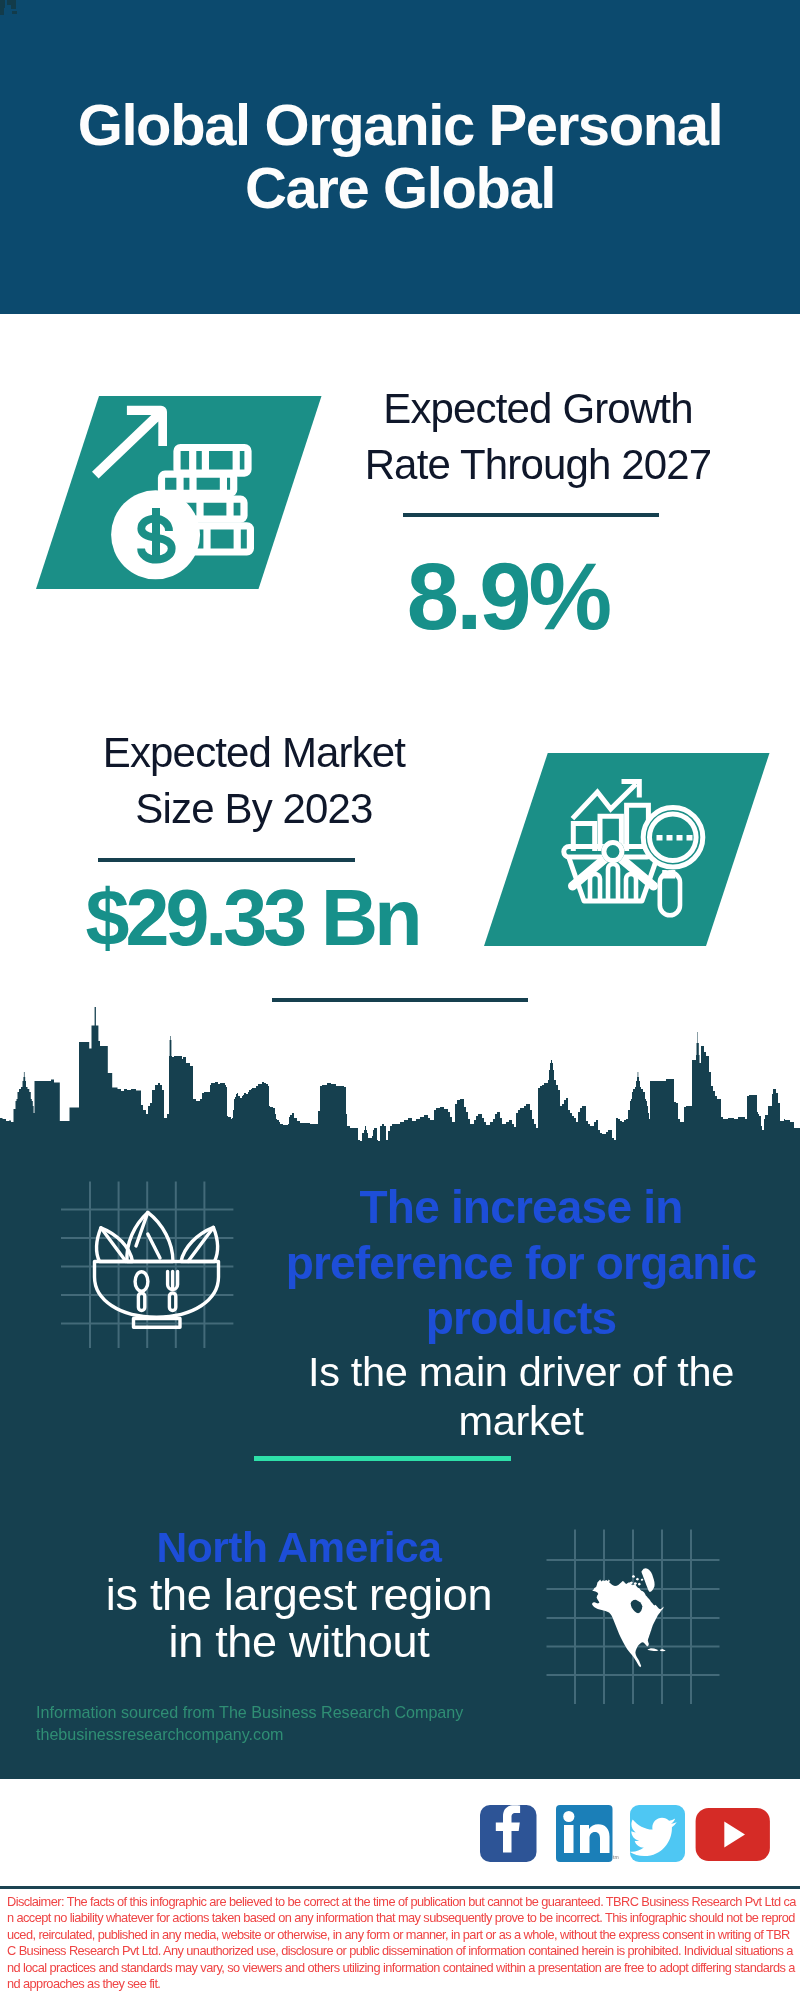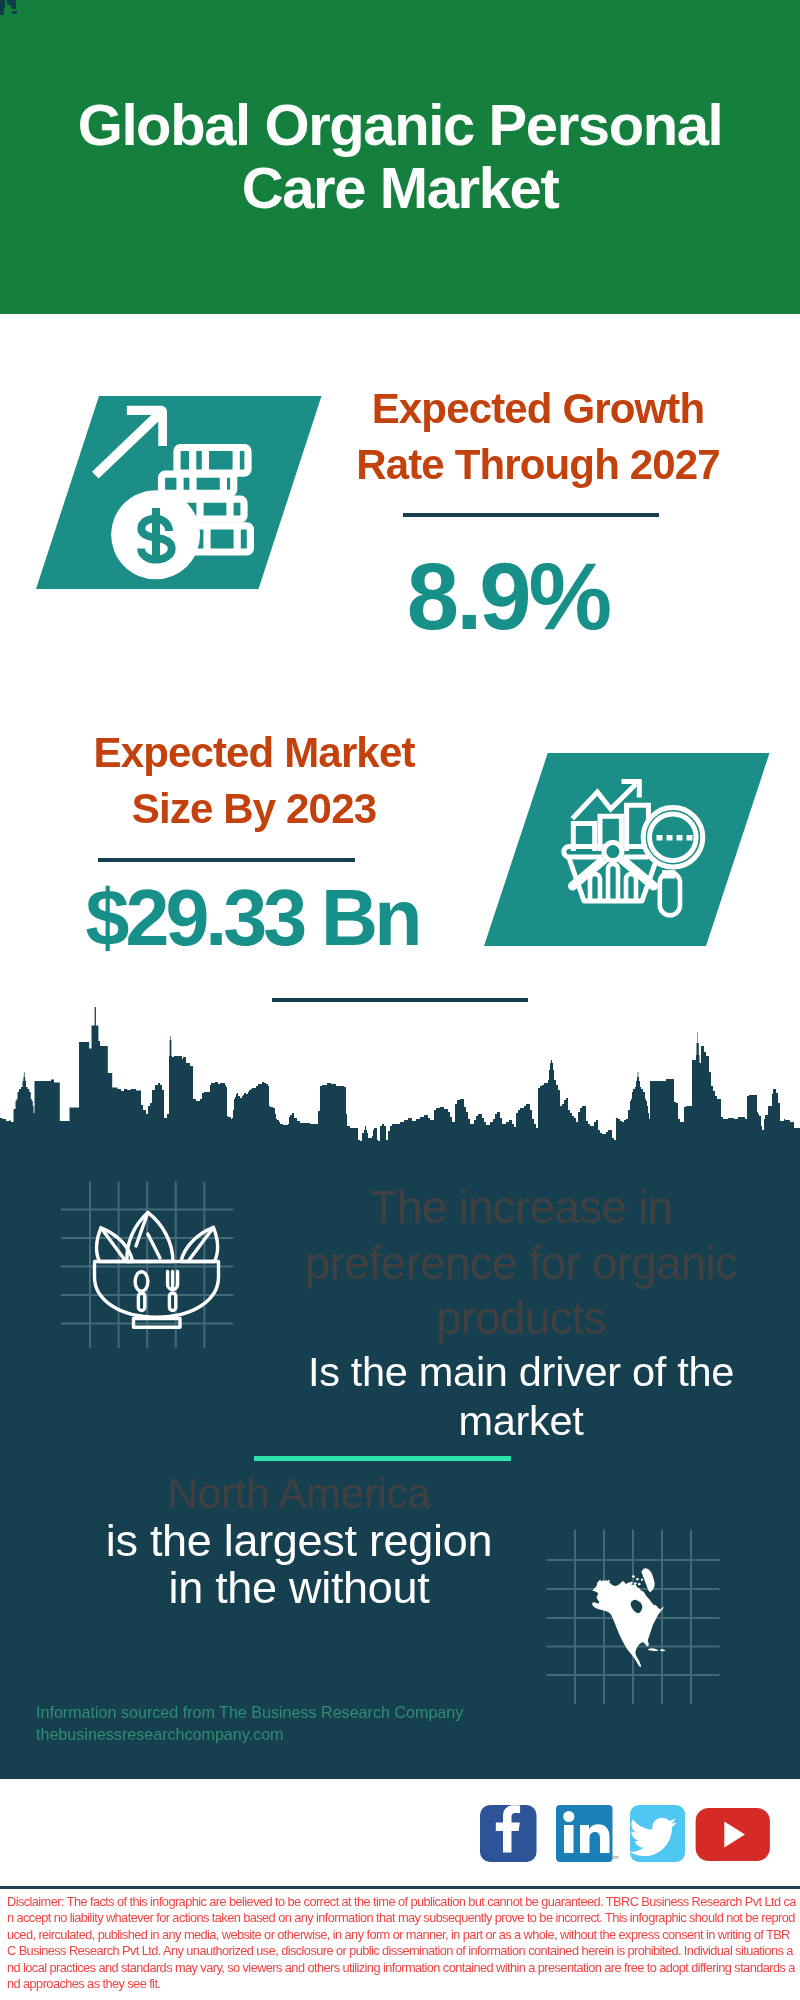--- a/index.html
+++ b/index.html
@@ -1,36 +1,36 @@
 <!DOCTYPE html>
 <html><head>
 <meta charset="utf-8">
 <style>
   html,body{margin:0;padding:0;}
   body{width:800px;height:2000px;background:#ffffff;font-family:"Liberation Sans",sans-serif;overflow:hidden;}
   .page{position:relative;width:800px;height:2000px;overflow:hidden;background:#fff;}
 
   
-  .header{position:absolute;left:0;top:0;width:800px;height:314px;background:#15803d;overflow:hidden;}
+  .header{position:absolute;left:0;top:0;width:800px;height:314px;background:#0c4a6e;overflow:hidden;}
   .title{position:absolute;left:0;top:93px;width:800px;text-align:center;color:#fdfdfd;
          font-size:58px;font-weight:bold;line-height:63px;letter-spacing:-1.4px;}
 
   
   .abs{position:absolute;}
   .rule{position:absolute;background:#16404f;height:4px;}
 
-  .stat-head{position:absolute;text-align:center;color:#c2410c;
-             font-size:42px;font-weight:bold;line-height:56px;letter-spacing:-0.85px;}
+  .stat-head{position:absolute;text-align:center;color:#0f172a;
+             font-size:42px;font-weight:normal;line-height:56px;letter-spacing:-0.85px;}
   .stat-val{position:absolute;text-align:center;color:#17908a;font-weight:bold;}
 
   
   .darkfill{position:absolute;left:0;top:1152px;width:800px;height:627px;background:#16404f;}
 
   .msg{position:absolute;text-align:center;}
-  .msg .em{color:#404040;font-weight:normal;display:block;}
+  .msg .em{color:#1d4ed8;font-weight:bold;display:block;}
   .msg .sub{color:#ffffff;display:block;text-align:center;}
 
   
   .src{position:absolute;left:36px;top:1701px;color:#2f8e74;font-size:16.1px;line-height:22px;white-space:pre-line;}
   .hr-foot{position:absolute;left:0;top:1886px;width:800px;height:3px;background:#1d4452;}
   .disc{position:absolute;left:7px;top:1894px;width:790px;color:#ef4444;font-size:12.8px;line-height:16.4px;letter-spacing:-0.58px;text-align:left;word-break:break-all;}
 </style>
 </head>
 <body>
 
@@ -43,21 +43,21 @@
         <rect x="7" y="0" width="9" height="5"></rect>
         <rect x="11" y="0" width="5" height="9"></rect>
         <rect x="0" y="8" width="4" height="2"></rect>
         <rect x="0" y="10" width="4" height="5"></rect>
         <rect x="12" y="11" width="5" height="3"></rect>
       </g>
     </svg>
 
     <div class="title">
       <span>Global Organic Personal</span><br>
-      <span>Care Market</span>
+      <span>Care Global</span>
     </div>
   </div>
 
   <svg class="abs" style="left:20px;top:385px" width="320" height="215" viewBox="20 385 320 215">
     <polygon points="99,396 321.5,396 258.5,589 36,589" fill="#1b8f87"></polygon>
     <g fill="#ffffff">
       <path d="M126.9 405.7 H161 a6 6 0 0 1 6 6 V445.9 H158.3 V421.5 L98.6 478.6 L92.0 471.7 L151.3 415 H126.9 Z"></path>
     </g>
     <g fill="none" stroke="#ffffff" stroke-width="7.2">
       <rect x="177" y="447.5" width="71" height="25.6" rx="3.5"></rect>
@@ -140,21 +140,21 @@
   <svg class="abs" style="left:0;top:1000px" width="800" height="160" viewBox="0 1000 800 160">
     <path d="M 0,1152 L 0,1118 L 2.5,1118 L 2.5,1119 L 6,1119 L 6,1121 L 9,1121 L 9,1120.5 L 11,1120.5 L 11,1122 L 13.5,1122 L 13.5,1109 L 15.5,1109 L 15.5,1101 L 16.5,1101 L 16.5,1099 L 17.5,1099 L 17.5,1092 L 19,1092 L 19,1089 L 21,1089 L 21,1087 L 22.5,1087 L 22.5,1081 L 23.4,1081 L 23.4,1077 L 23.9,1077 L 23.9,1072 L 24.6,1072 L 24.6,1077 L 25.2,1077 L 25.2,1081 L 26,1081 L 26,1087 L 27.5,1087 L 27.5,1089 L 29.3,1089 L 29.3,1092 L 30.8,1092 L 30.8,1099 L 31.8,1099 L 31.8,1101 L 32.8,1101 L 32.8,1106 L 33.6,1106 L 33.6,1113 L 34.5,1113 L 34.5,1081 L 51,1081 L 51,1079.5 L 54,1079.5 L 54,1082.5 L 59.8,1082.5 L 59.8,1121 L 69.5,1121 L 69.5,1107.5 L 79,1107.5 L 79,1042 L 89.2,1042 L 89.2,1048.5 L 91.5,1048.5 L 91.5,1025.5 L 94.6,1025.5 L 94.6,1007 L 95.9,1007 L 95.9,1025.5 L 98.4,1025.5 L 98.4,1041 L 100,1041 L 100,1046 L 107.8,1046 L 107.8,1073 L 112.2,1073 L 112.2,1087.5 L 117.5,1087.5 L 117.5,1089 L 121,1089 L 121,1091 L 124,1091 L 124,1089 L 127,1089 L 127,1090 L 131,1090 L 131,1089 L 136,1089 L 136,1090.5 L 141,1090.5 L 141,1105 L 143,1105 L 143,1110 L 146,1110 L 146,1114 L 148,1114 L 148,1106 L 150,1106 L 150,1103 L 152,1103 L 152,1090 L 155,1090 L 155,1085 L 158,1085 L 158,1083 L 160,1083 L 160,1085 L 162,1085 L 162,1090 L 164,1090 L 164,1118 L 167,1118 L 167,1114 L 169,1114 L 169,1056 L 169.6,1056 L 169.6,1040 L 170.2,1040 L 170.2,1036 L 170.8,1036 L 170.8,1040 L 171.4,1040 L 171.4,1056 L 172,1056 L 172,1057 L 174,1057 L 174,1056 L 182,1056 L 182,1059 L 183,1059 L 183,1057 L 186,1057 L 186,1063 L 190,1063 L 190,1066 L 193,1066 L 193,1099 L 196,1099 L 196,1101 L 200,1101 L 200,1099 L 202,1099 L 202,1093 L 204,1093 L 204,1092 L 210,1092 L 210,1085 L 211,1085 L 211,1083 L 215,1083 L 215,1082 L 218,1082 L 218,1084 L 220,1084 L 220,1083 L 225,1083 L 225,1085 L 226,1085 L 226,1087 L 227,1087 L 227,1116 L 228,1116 L 228,1117 L 231,1117 L 231,1119 L 232,1119 L 232,1118 L 233,1118 L 233,1110 L 234,1110 L 234,1099 L 235,1099 L 235,1097 L 236,1097 L 236,1094 L 237,1094 L 237,1093 L 238,1093 L 238,1096 L 240,1096 L 240,1098 L 242,1098 L 242,1096 L 243,1096 L 243,1095 L 244,1095 L 244,1093 L 246,1093 L 246,1094 L 248,1094 L 248,1092 L 249,1092 L 249,1090 L 251,1090 L 251,1089 L 252,1089 L 252,1088 L 256,1088 L 256,1086 L 258,1086 L 258,1084 L 262,1084 L 262,1082 L 264,1082 L 264,1083 L 266,1083 L 266,1084 L 268,1084 L 268,1086 L 269,1086 L 269,1106 L 270,1106 L 270,1107 L 273,1107 L 273,1108 L 275,1108 L 275,1114 L 276,1114 L 276,1119 L 277,1119 L 277,1120 L 279,1120 L 279,1122 L 280,1122 L 280,1124 L 283,1124 L 283,1125 L 288,1125 L 288,1124 L 289,1124 L 289,1117 L 290,1117 L 290,1115 L 292,1115 L 292,1113 L 294,1113 L 294,1118 L 297,1118 L 297,1121 L 300,1121 L 300,1123 L 310,1123 L 310,1124 L 318,1124 L 318,1111 L 320,1111 L 320,1086 L 322,1086 L 322,1085 L 327,1085 L 327,1083 L 331,1083 L 331,1084 L 336,1084 L 336,1086 L 344,1086 L 344,1087 L 346,1087 L 346,1114 L 347,1114 L 347,1126 L 350,1126 L 350,1128 L 358,1128 L 358,1140 L 360,1140 L 360,1141 L 362,1141 L 362,1133 L 364,1133 L 364,1130 L 365,1130 L 365,1126 L 366,1126 L 366,1130 L 367,1130 L 367,1133 L 368,1133 L 368,1138 L 372,1138 L 372,1136 L 373,1136 L 373,1130 L 374,1130 L 374,1128 L 377,1128 L 377,1140 L 378,1140 L 378,1141 L 380,1141 L 380,1126 L 382,1126 L 382,1124 L 384,1124 L 384,1126 L 386,1126 L 386,1140 L 388,1140 L 388,1131 L 390,1131 L 390,1126 L 392,1126 L 392,1124 L 396,1124 L 400,1124 L 400,1122 L 404,1122 L 404,1120 L 408,1120 L 408,1118 L 412,1118 L 412,1121 L 416,1121 L 416,1119 L 420,1119 L 420,1117 L 424,1117 L 424,1115 L 428,1115 L 428,1118 L 430,1118 L 430,1120 L 434,1120 L 434,1110 L 436,1110 L 436,1108 L 440,1108 L 440,1107 L 444,1107 L 444,1109 L 448,1109 L 448,1112 L 450,1112 L 450,1117 L 452,1117 L 452,1122 L 455,1122 L 455,1104 L 457,1104 L 457,1100 L 460,1100 L 460,1099 L 464,1099 L 464,1107 L 466,1107 L 466,1112 L 468,1112 L 468,1119 L 470,1119 L 470,1124 L 474,1124 L 474,1120 L 476,1120 L 476,1116 L 478,1116 L 478,1114 L 482,1114 L 482,1118 L 484,1118 L 484,1122 L 486,1122 L 486,1125 L 490,1125 L 490,1122 L 493,1122 L 493,1119 L 495,1119 L 495,1114 L 497,1114 L 497,1112 L 500,1112 L 500,1118 L 502,1118 L 502,1124 L 506,1124 L 506,1122 L 509,1122 L 509,1120 L 512,1120 L 512,1124 L 514,1124 L 514,1127 L 516,1127 L 516,1113 L 518,1113 L 518,1110 L 520,1110 L 520,1108 L 524,1108 L 524,1106 L 526,1106 L 526,1104 L 530,1104 L 530,1110 L 532,1110 L 532,1119 L 534,1119 L 534,1124 L 536,1124 L 536,1128 L 538,1128 L 538,1088 L 540,1088 L 540,1086 L 542,1086 L 542,1085 L 544,1085 L 544,1083 L 548,1083 L 548,1080 L 549,1080 L 549,1070 L 550,1070 L 550,1063 L 551,1063 L 551,1060 L 552,1060 L 552,1063 L 553,1063 L 553,1070 L 554,1070 L 554,1080 L 556,1080 L 556,1085 L 558,1085 L 558,1090 L 560,1090 L 560,1106 L 562,1106 L 562,1104 L 564,1104 L 564,1100 L 566,1100 L 566,1098 L 568,1098 L 568,1110 L 570,1110 L 570,1113 L 572,1113 L 572,1116 L 574,1116 L 574,1118 L 576,1118 L 576,1122 L 578,1122 L 578,1112 L 580,1112 L 580,1108 L 582,1108 L 582,1106 L 586,1106 L 586,1121 L 588,1121 L 588,1124 L 590,1124 L 590,1126 L 594,1126 L 594,1122 L 596,1122 L 596,1120 L 598,1120 L 598,1130 L 600,1130 L 600,1133 L 602,1133 L 602,1134 L 606,1134 L 606,1132 L 608,1132 L 608,1130 L 612,1130 L 612,1138 L 614,1138 L 614,1140 L 616,1140 L 616,1118 L 618,1118 L 618,1119 L 620,1119 L 620,1121 L 622,1121 L 622,1122 L 624,1122 L 624,1120 L 626,1120 L 626,1119 L 628,1119 L 628,1110 L 630,1110 L 630,1101 L 631,1101 L 631,1099 L 632,1099 L 632,1092 L 633,1092 L 633,1089 L 635,1089 L 635,1087 L 636,1087 L 636,1081 L 637,1081 L 637,1077 L 637.6,1077 L 637.6,1072 L 638.3,1072 L 638.3,1077 L 639,1077 L 639,1081 L 640,1081 L 640,1087 L 641,1087 L 641,1089 L 643,1089 L 643,1092 L 645,1092 L 645,1099 L 646,1099 L 646,1101 L 647,1101 L 647,1106 L 648,1106 L 648,1113 L 649,1113 L 649,1119 L 650,1119 L 650,1081 L 666,1081 L 666,1079 L 674,1079 L 674,1102 L 676,1102 L 676,1103 L 678,1103 L 678,1119 L 680,1119 L 680,1122 L 684,1122 L 684,1107 L 686,1107 L 686,1106 L 692,1106 L 692,1060 L 696,1060 L 696,1055 L 696.5,1055 L 696.5,1043 L 697.5,1043 L 697.5,1032 L 698,1032 L 698,1043 L 698.8,1043 L 698.8,1055 L 699.5,1055 L 699.5,1063 L 701,1063 L 701,1046 L 704,1046 L 704,1052 L 706,1052 L 706,1056 L 709,1056 L 709,1072 L 711,1072 L 711,1086 L 713,1086 L 713,1091 L 715,1091 L 715,1096 L 717,1096 L 717,1099 L 721,1099 L 721,1117 L 723,1117 L 723,1119 L 728,1119 L 728,1118 L 734,1118 L 734,1119 L 738,1119 L 738,1117 L 745,1117 L 745,1119 L 747,1119 L 747,1096 L 749,1096 L 749,1095 L 757,1095 L 757,1112 L 758,1112 L 758,1114 L 759,1114 L 759,1116 L 761,1116 L 761,1126 L 762,1126 L 762,1130 L 764,1130 L 764,1119 L 765,1119 L 765,1115 L 768,1115 L 768,1106 L 772,1106 L 772,1094 L 773,1094 L 773,1089 L 776,1089 L 776,1093 L 778,1093 L 778,1103 L 780,1103 L 780,1121 L 784,1121 L 784,1119 L 785,1119 L 785,1120 L 790,1120 L 790,1122 L 794,1122 L 794,1128 L 800,1128 L 800,1152 Z" fill="#16404f"></path>
   </svg>
 
   <div class="msg" style="left:261px;top:1180px;width:520px">
     <span class="em" style="font-size:46px;line-height:55.5px;letter-spacing:-0.8px"><span>The increase in</span><br><span>preference for organic</span><br><span>products</span></span>
     <span class="sub" style="font-size:41.5px;line-height:49px;letter-spacing:-0.3px"><span>Is the main driver of the</span><br><span>market</span></span>
   </div>
   <div class="rule" style="left:254px;top:1456px;width:257px;background:#2ee0a9;height:5px"></div>
 
-  <div class="msg" style="left:49px;top:1470px;width:500px">
+  <div class="msg" style="left:49px;top:1524px;width:500px">
     <span class="em" style="font-size:42.5px;line-height:47px;letter-spacing:-0.5px">North America</span>
     <span class="sub" style="font-size:45px;line-height:47px;letter-spacing:-0.3px"><span>is the largest region</span><br><span>in the without</span></span>
   </div>
 
   <svg class="abs" style="left:55px;top:1175px" width="190" height="185" viewBox="55 1175 190 185">
     <g stroke="#436a79" stroke-width="2">
       <path d="M90 1181.5 V1348 M118.6 1181.5 V1348 M147.2 1181.5 V1348 M175.8 1181.5 V1348 M204.4 1181.5 V1348"></path>
       <path d="M61 1209.5 H233.4 M61 1238 H233.4 M61 1266.5 H233.4 M61 1295 H233.4 M61 1323.5 H233.4"></path>
     </g>
     <g fill="none" stroke="#ffffff" stroke-width="3.4" stroke-linejoin="round" stroke-linecap="round">

